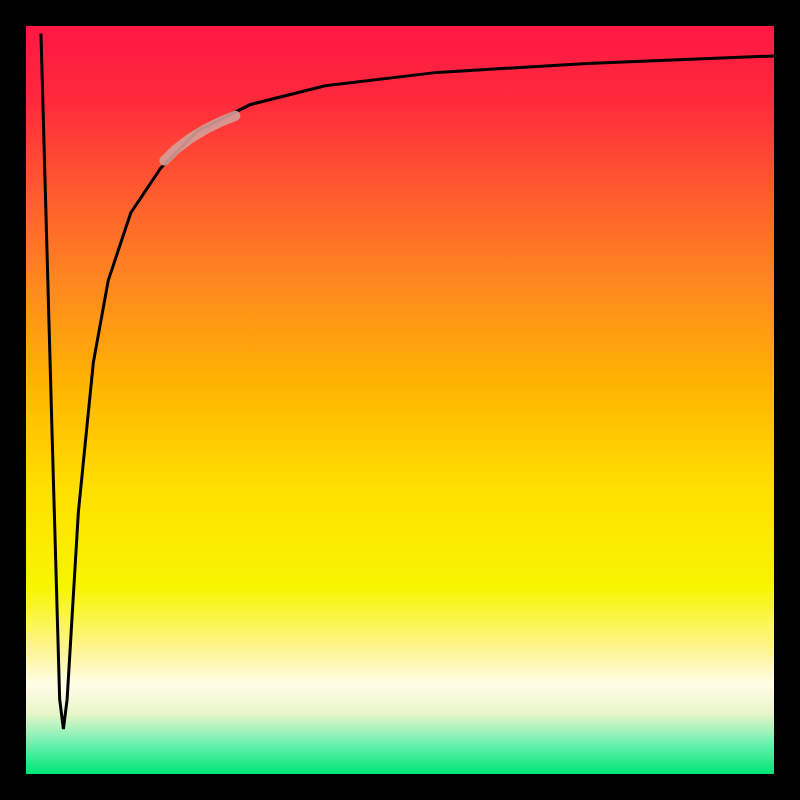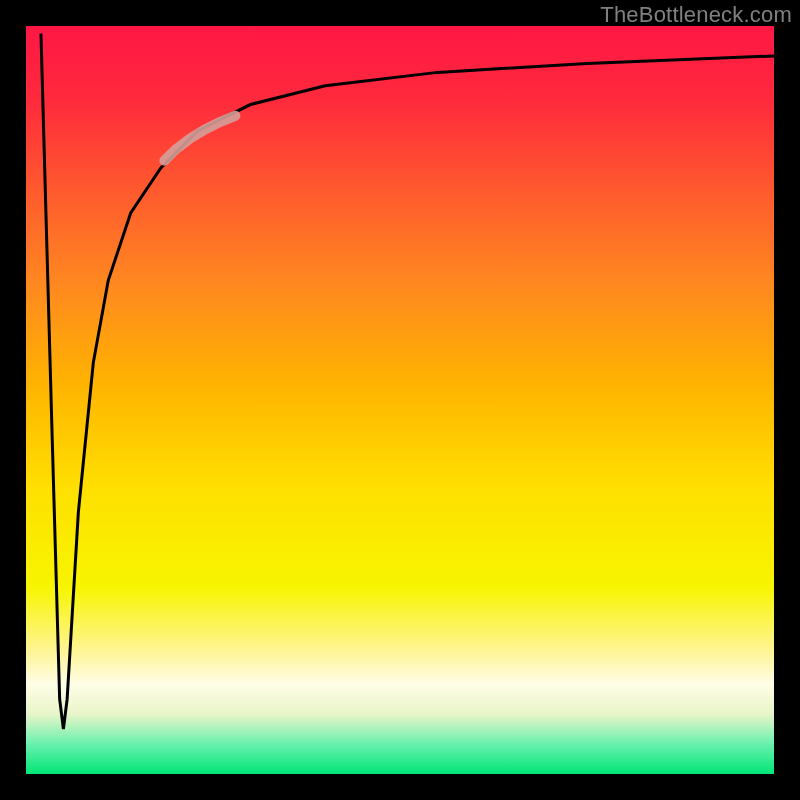--- a/index.html
+++ b/index.html
@@ -27,21 +27,20 @@
     z-index: 10;
   }
   svg {
     display: block;
   }
 </style>
 </head>
 <body>
 
 <div class="chart-container">
-  <div class="watermark">TheBottleneck.com</div>
   <svg id="chart-svg" width="800" height="800" viewBox="0 0 800 800">
     <defs>
       <linearGradient id="bg-grad" x1="0" y1="0" x2="0" y2="1">
           <stop offset="0%" stop-color="#ff1744"></stop>
           <stop offset="10%" stop-color="#ff2a3c"></stop>
           <stop offset="22%" stop-color="#ff5a2e"></stop>
           <stop offset="35%" stop-color="#ff8a1f"></stop>
           <stop offset="48%" stop-color="#ffb400"></stop>
           <stop offset="62%" stop-color="#ffe000"></stop>
           <stop offset="75%" stop-color="#f7f500"></stop>

